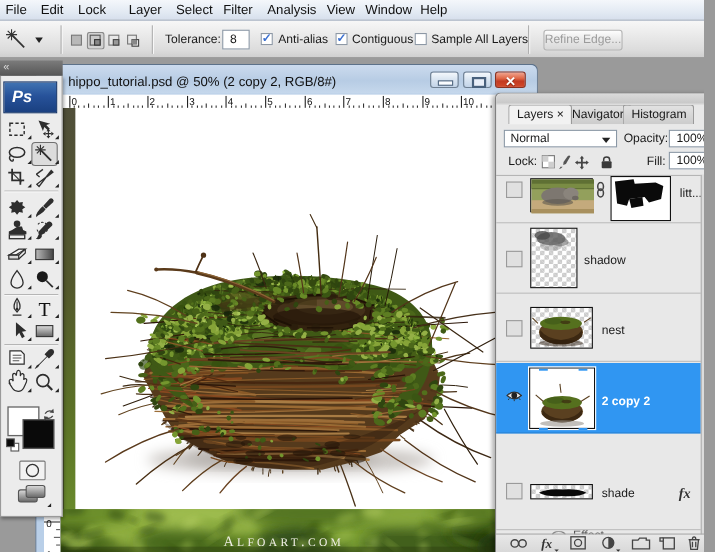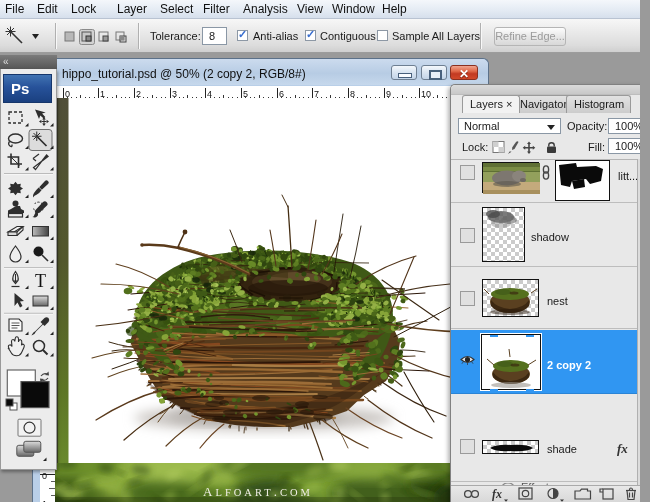--- a/index.html
+++ b/index.html
@@ -52,21 +52,21 @@
 
 
 #toolbar { left:0; top:55px; width:57px; height:415px; z-index:30; }
 #tbhead { position:absolute; left:0; top:0; width:57px; height:14px;
   background:linear-gradient(#7b7b7b,#565656); color:#ddd; font-size:10px; }
 #tbbody { position:absolute; left:0; top:14px; width:57px; height:401px;
   background:#ececec; border:1px solid #9a9a9a; border-top:none; box-shadow:1px 2px 3px rgba(0,0,0,.35); }
 #pslogo { position:absolute; left:3px; top:19px; width:49px; height:29px;
   background:linear-gradient(#4173b2,#27529a 45%,#1a4080); border:1px solid #16366b;
   color:#fff; font-size:15px; font-weight:bold; }
-#pslogo span { position:absolute; left:7px; top:5px; }
+#pslogo span { position:absolute; left:7px; top:5px;font-style:italic; }
 
 
 #layers { left:450px; top:84px; width:200px; height:418px; z-index:20;
   background:#e8e8e8; border:1px solid #808080; border-right:none; border-bottom:none;
   border-radius:5px 0 0 0; box-shadow:-2px 2px 4px rgba(0,0,0,.3); font-size:11px; color:#1a1a1a; }
 #lpdrag { position:absolute; left:0; top:0; width:100%; height:10px;
   background:linear-gradient(#dadada,#c8c8c8); border-radius:5px 0 0 0; border-bottom:1px solid #bdbdbd;}
 .tab { position:absolute; top:10px; height:18px; font-size:11px; padding:2px 6px 0 7px;
   border:1px solid #9a9a9a; border-bottom:none; border-radius:3px 3px 0 0; background:linear-gradient(#e2e2e2,#cccccc); }
 #tab1 { left:11px; background:#f2f2f2; z-index:2; }

